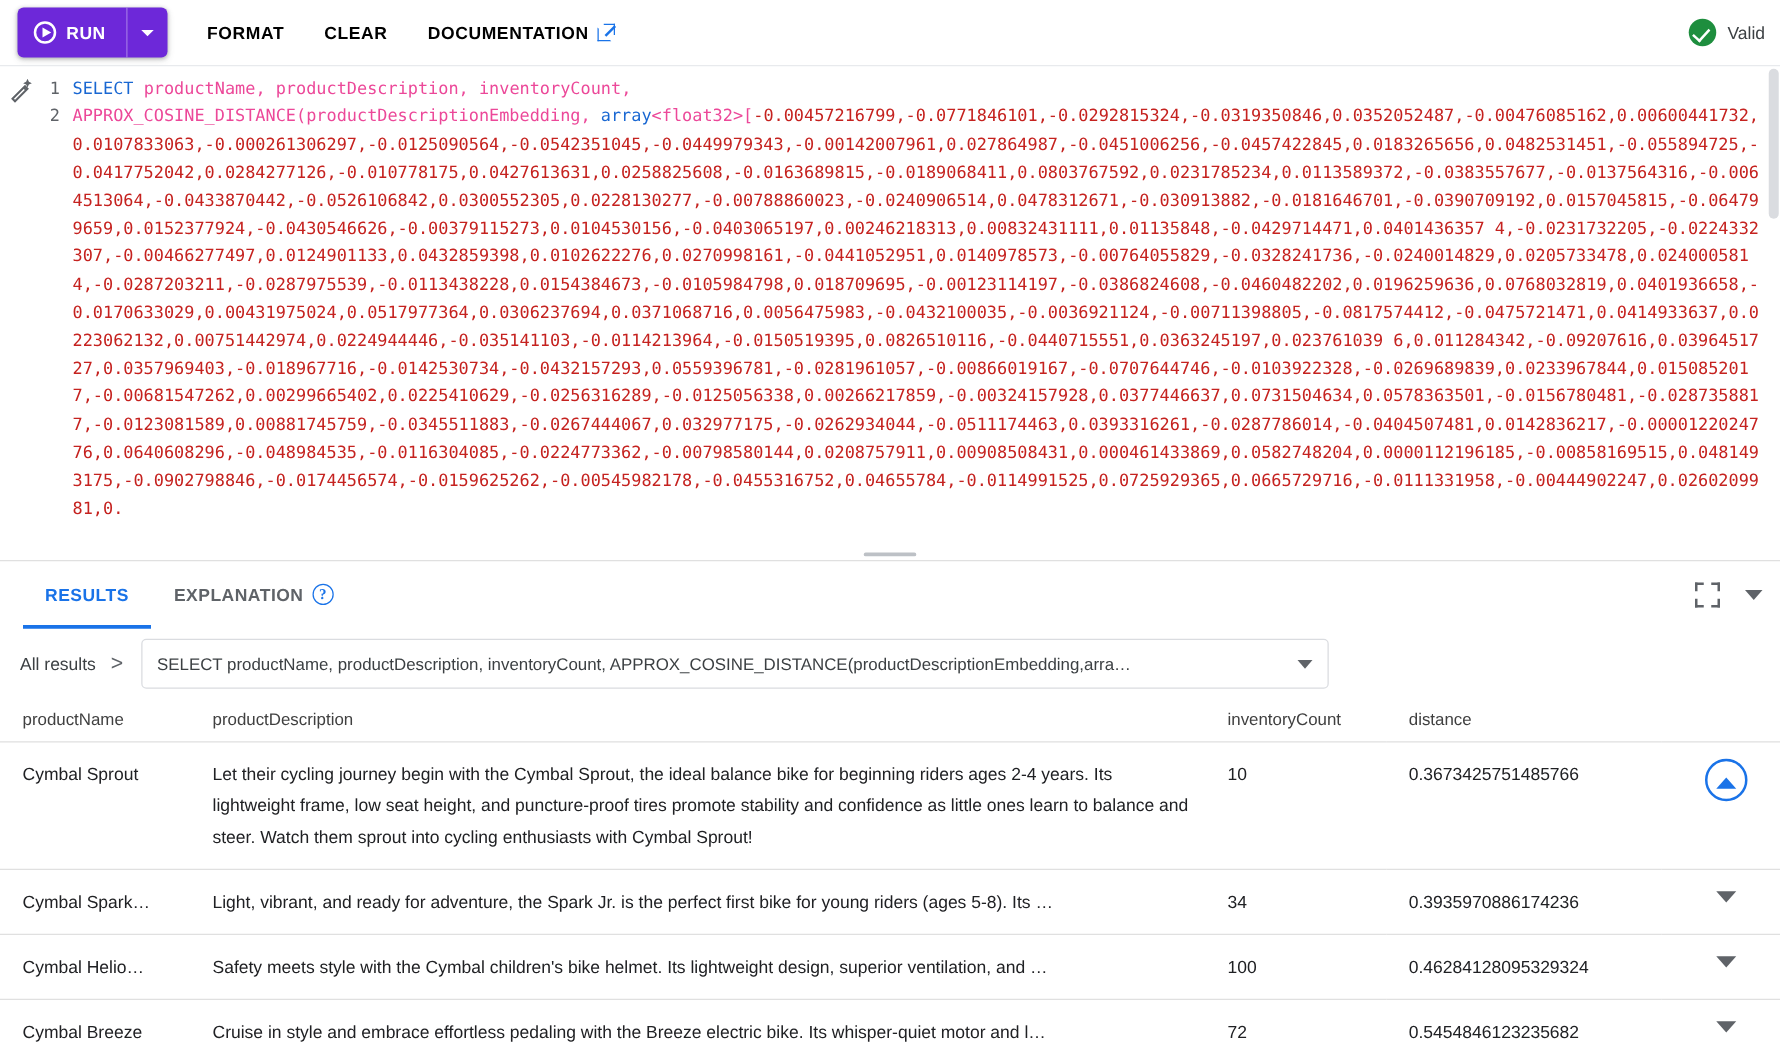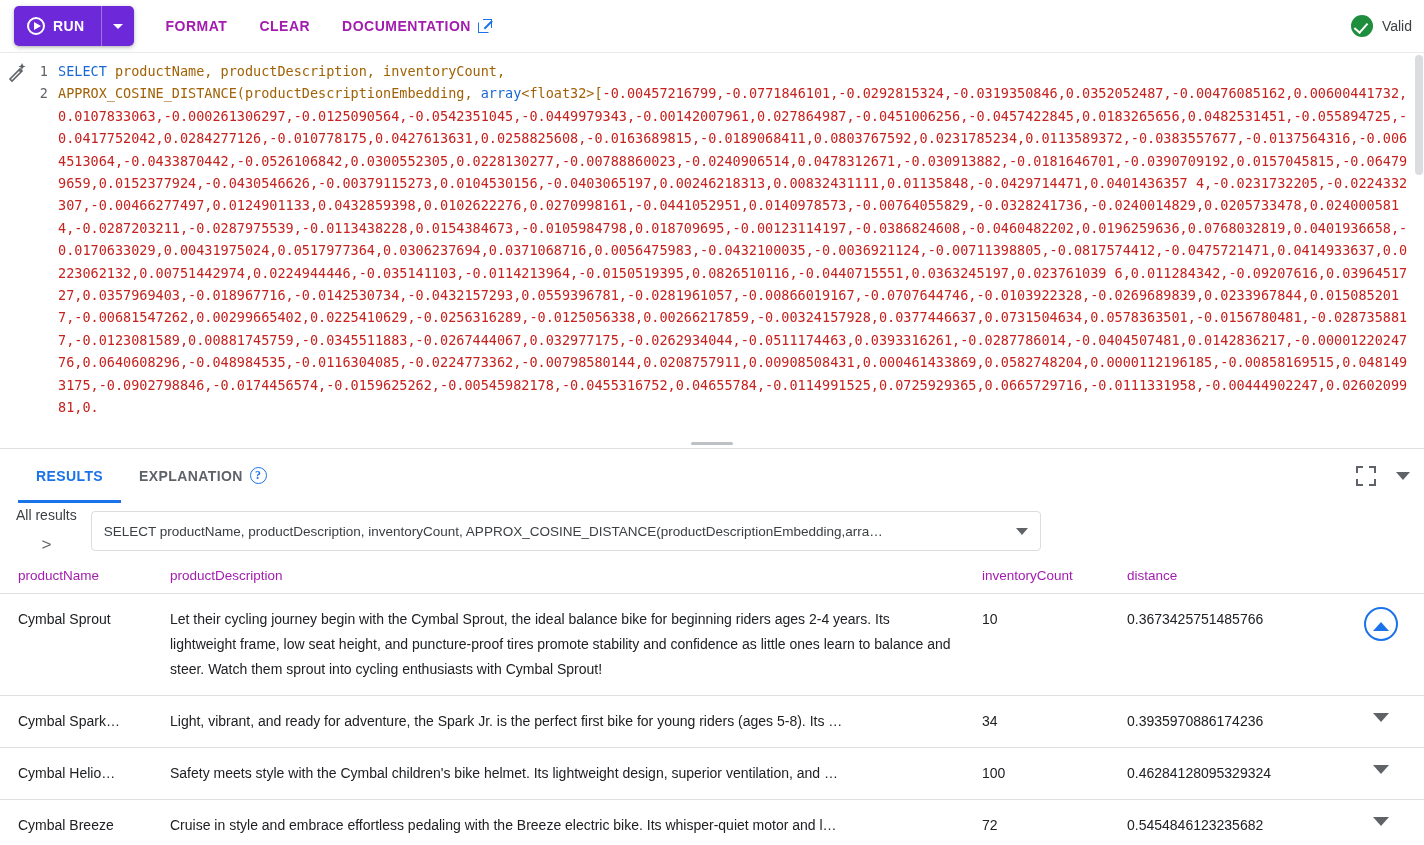--- a/index.html
+++ b/index.html
@@ -64,21 +64,21 @@
     justify-content: center;
     cursor: pointer;
   }
   .run-caret .tri {
     width: 0; height: 0;
     border-left: 5px solid transparent;
     border-right: 5px solid transparent;
     border-top: 5px solid #fff;
   }
   .tbtn {
-    color: #a21caf;
+    color: #000000;
     font-size: 14px;
     font-weight: bold;
     letter-spacing: .5px;
     padding: 0 16px;
     height: 36px;
     line-height: 36px;
     cursor: pointer;
     border-radius: 4px;
     display: flex;
     align-items: center;
@@ -151,21 +151,21 @@
     user-select: none;
   }
   .codearea {
     flex: 1;
     padding-right: 12px;
     white-space: pre-wrap;
     word-break: break-all;
     color: #b15c00;
   }
   .kw { color: #1967d2; }
-  .plain { color: #a16207; }
+  .plain { color: #ec4899; }
   .num { color: #c5221f; }
   .editor-scrollbar {
     position: absolute;
     right: 1px; top: 2px;
     width: 8px; height: 120px;
     background: #dadce0;
     border-radius: 4px;
   }
   .drag-handle {
     position: absolute;
@@ -235,21 +235,20 @@
     height: 58px;
     display: flex;
     align-items: center;
     padding: 0 16px;
     gap: 14px;
   }
   .all-results {
     display: flex; align-items: center; gap: 12px;
     font-size: 14px; color: #3c4043;
     cursor: pointer;
-    flex-direction: column;
   }
   .all-results .arrow {
     color: #5f6368; font-size: 17px;
   }
   .stmt-select {
     flex: 0 1 950px;
     height: 40px;
     border: 1px solid #dadce0;
     border-radius: 4px;
     display: flex;
@@ -285,21 +284,21 @@
   
   table.results {
     width: 100%;
     border-collapse: collapse;
     table-layout: fixed;
     font-size: 14px;
     color: #202124;
   }
   table.results th {
     font-weight: normal;
-    color: #a21caf;
+    color: #404040;
     text-align: left;
     font-size: 13.5px;
     padding: 8px 10px 10px 18px;
     border-bottom: 1px solid #e0e0e0;
     vertical-align: bottom;
   }
   table.results td {
     padding: 13px 10px 13px 18px;
     border-bottom: 1px solid #e0e0e0;
     vertical-align: top;

